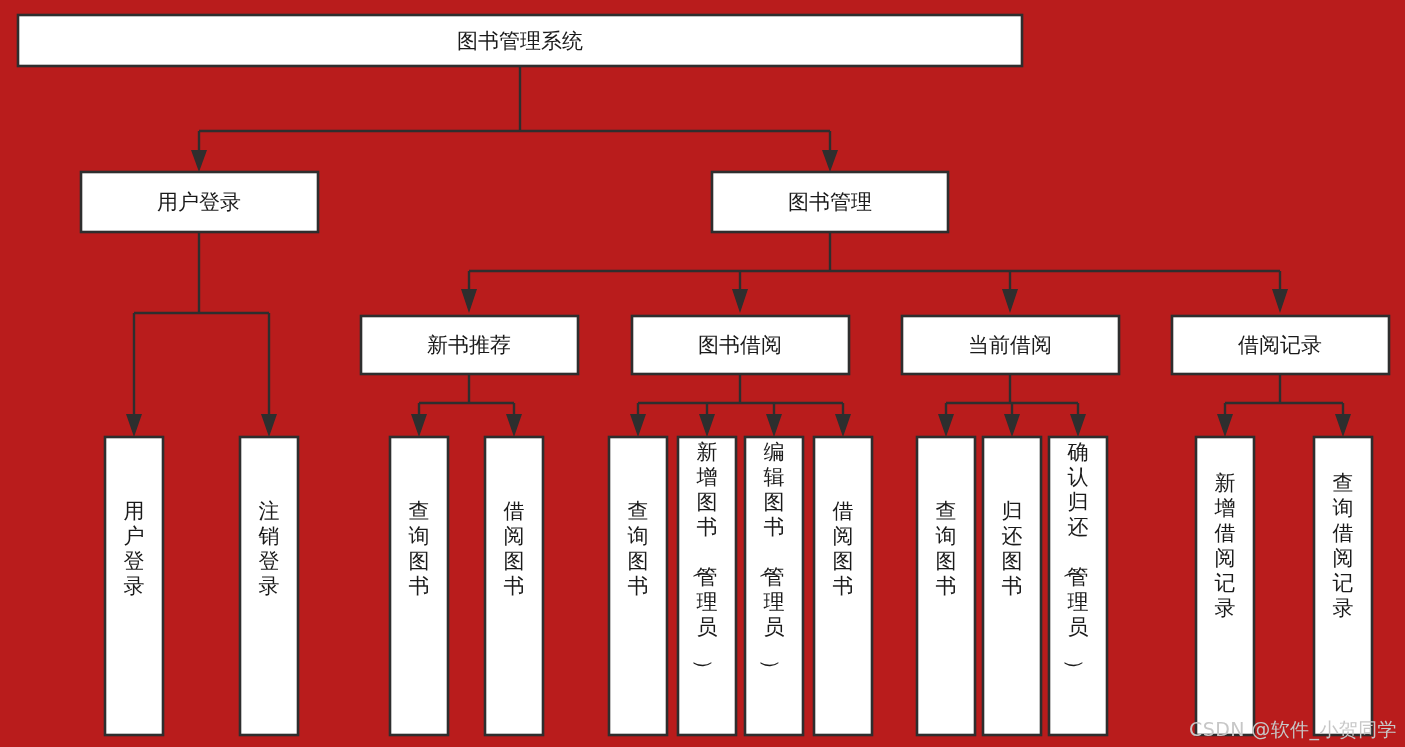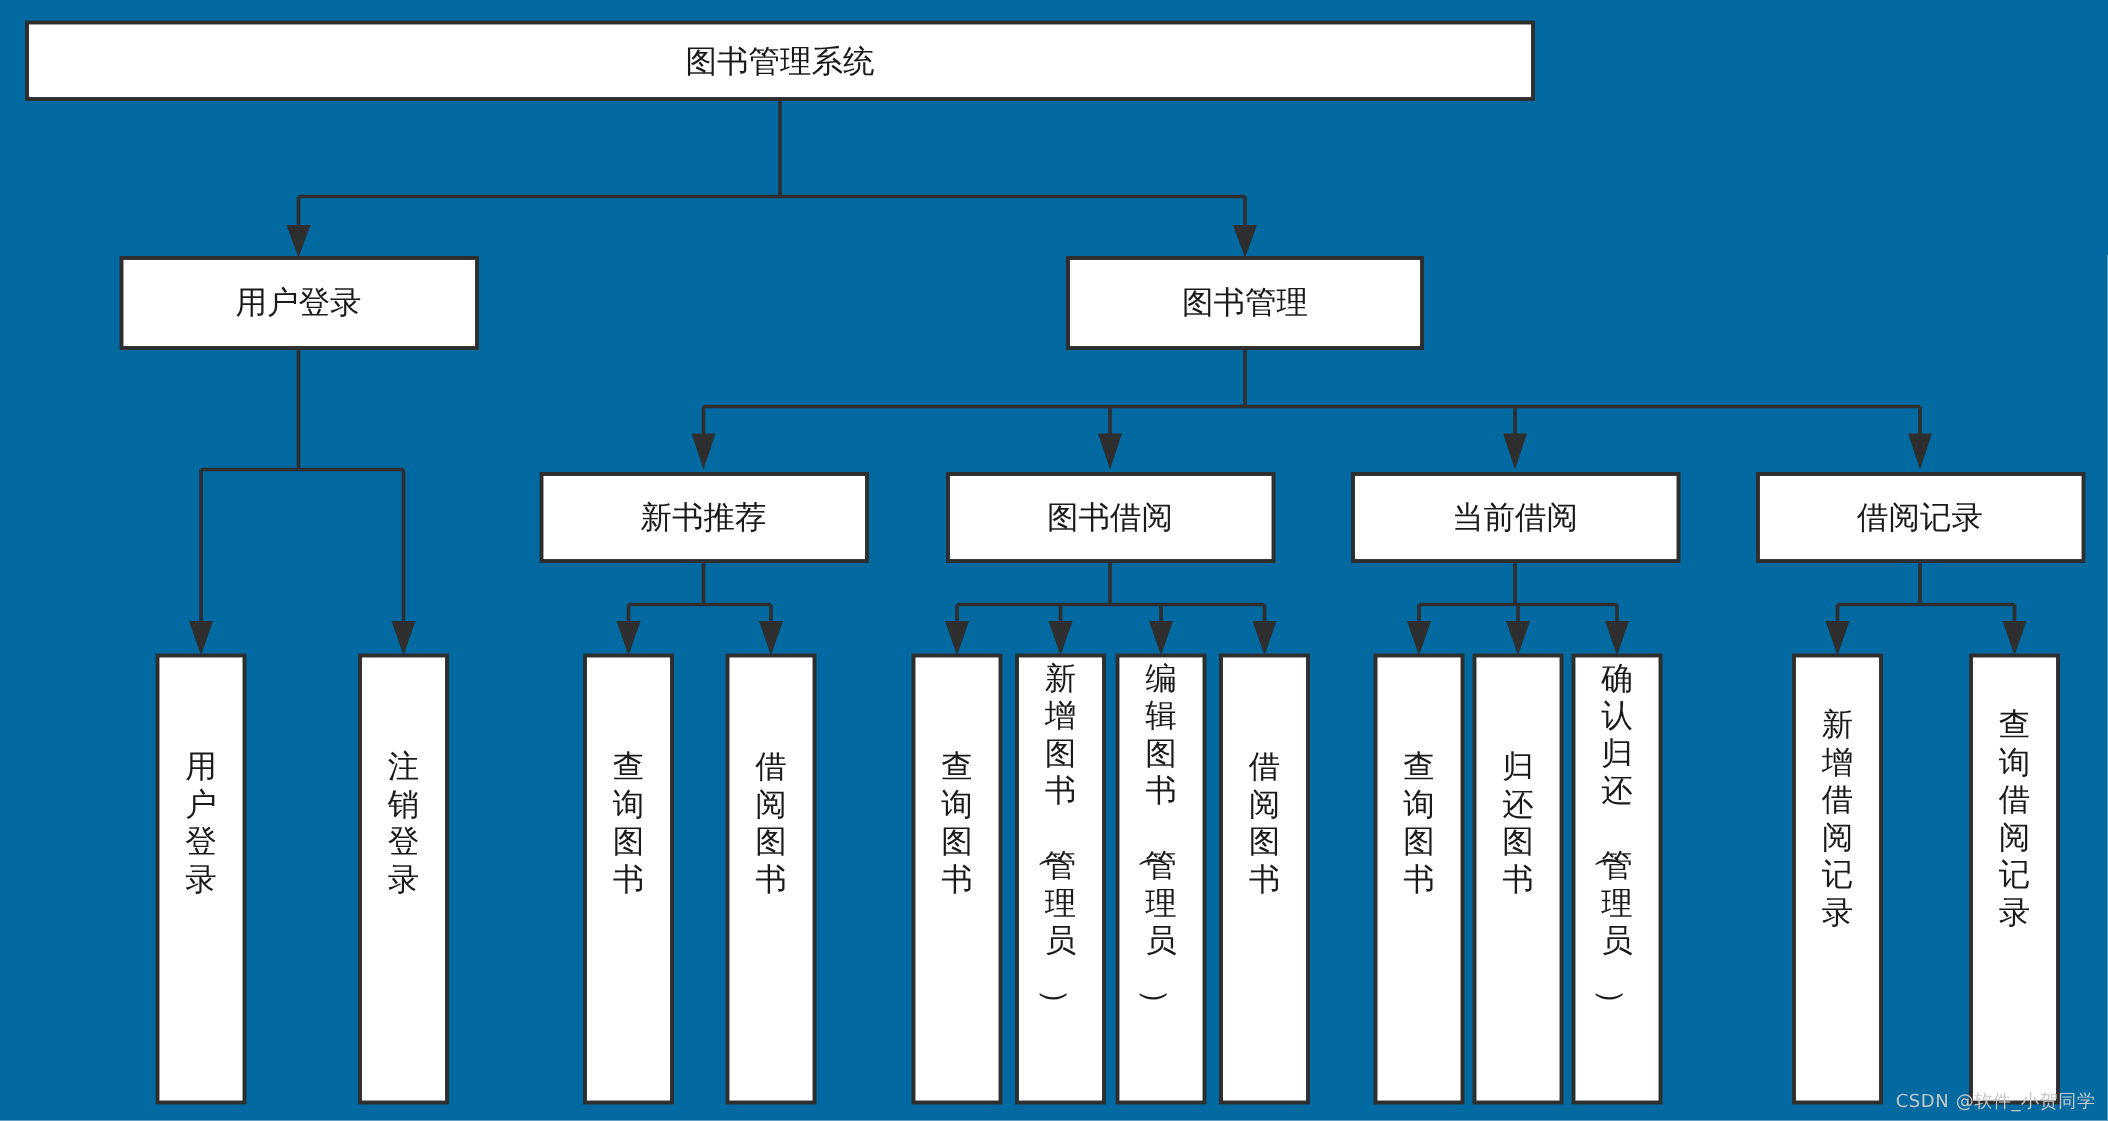--- a/index.html
+++ b/index.html
@@ -10,21 +10,21 @@
   body {
     width: 1405px;
     height: 747px;
     font-family: "DejaVu Sans", "Liberation Sans", sans-serif;
     overflow: hidden;
   }
   #diagram-root {
     position: relative;
     width: 1405px;
     height: 747px;
-    background: #0369a1;
+    background: #b91c1c;
   }
   svg#tree-svg {
     position: absolute;
     left: 0;
     top: 0;
     width: 1405px;
     height: 747px;
     display: block;
   }
   .node-rect {
@@ -53,21 +53,21 @@
     fill: #1a1a1a;
     font-family: "DejaVu Sans", "Liberation Sans", sans-serif;
     font-size: 21px;
     text-anchor: middle;
   }
   .watermark {
     position: absolute;
     right: 8px;
     bottom: 4px;
     color: #c7c7c7;
-    font-size: 12px;
+    font-size: 19px;
     font-family: "DejaVu Sans", "Liberation Sans", sans-serif;
     letter-spacing: 0.4px;
     white-space: nowrap;
     user-select: none;
   }
 </style>
 </head>
 <body>
 
 <div id="diagram-root">

